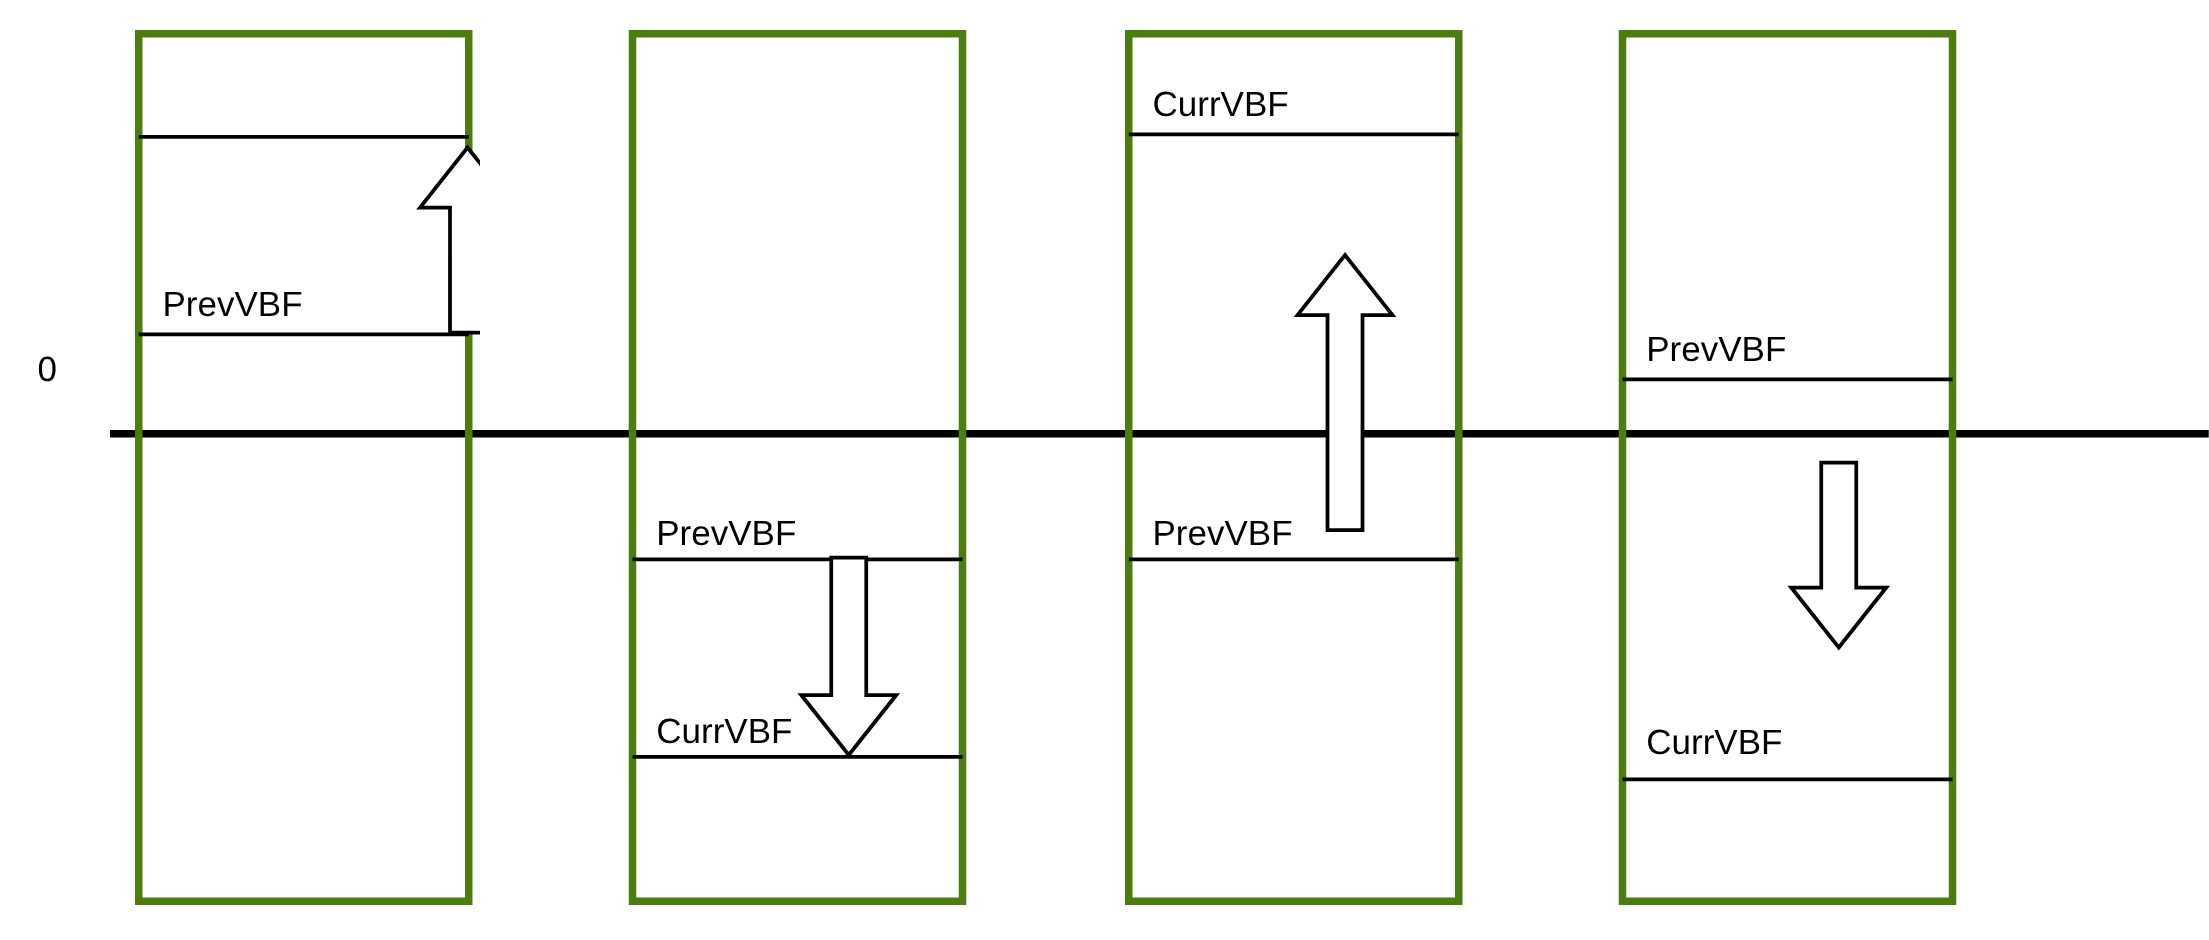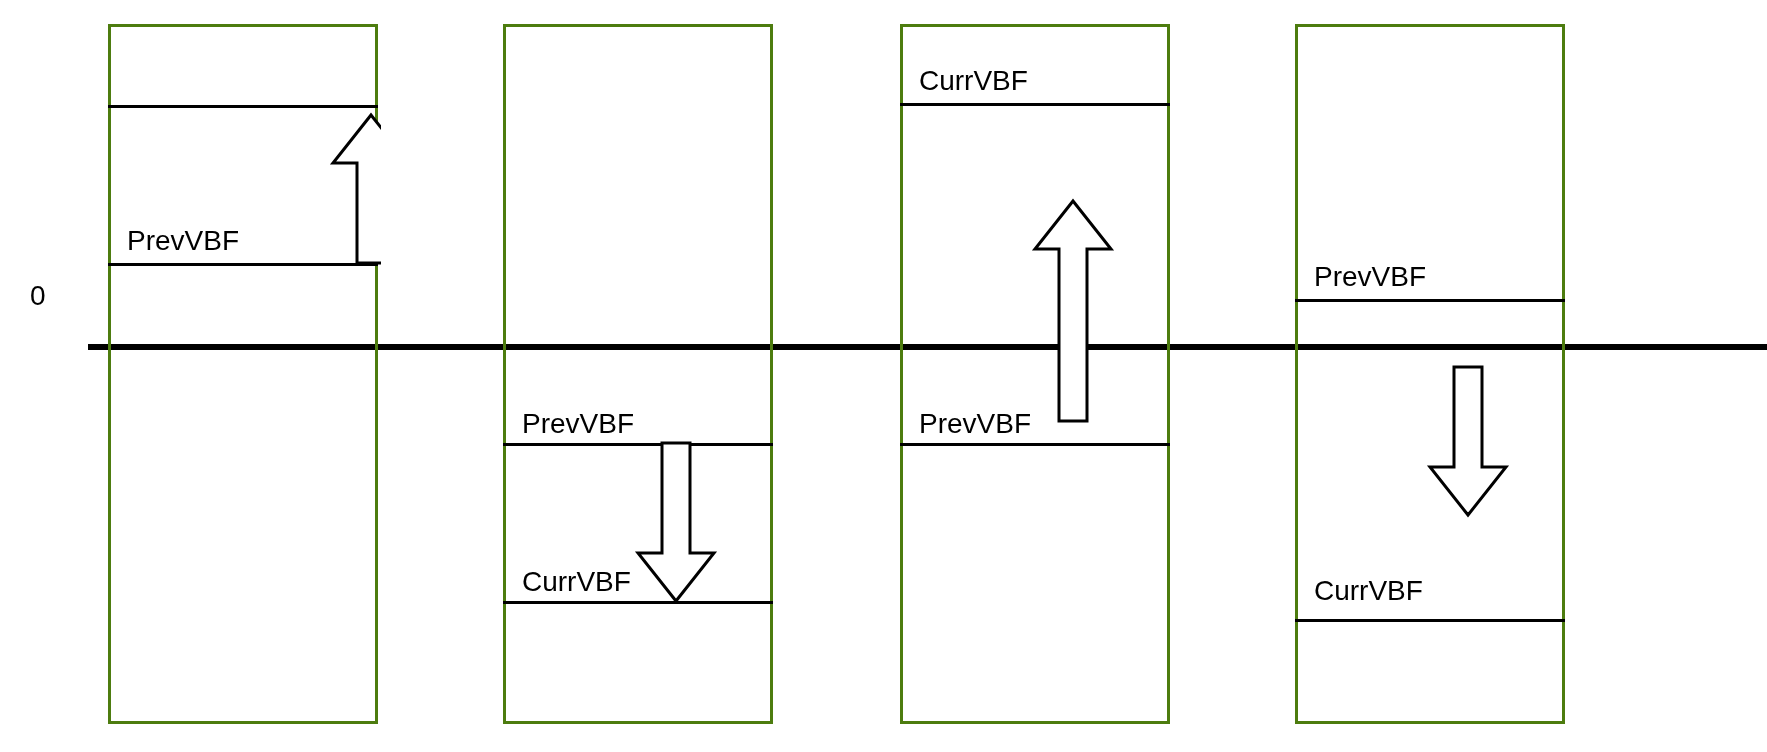--- a/index.html
+++ b/index.html
@@ -17,21 +17,21 @@
     }
     .zero-line {
       position: absolute;
       left: 88px;
       right: 0;
       height: 6px;
       background: black;
     }
     .container {
       position: absolute;
-      border: 3px solid #4d7c0f;
+      border: 6px solid #4d7c0f;
     }
     .band-line {
       position: absolute;
       left: -3px;
       right: -3px;
       height: 3px;
       background: black;
     }
     .band-label {
       position: absolute;

